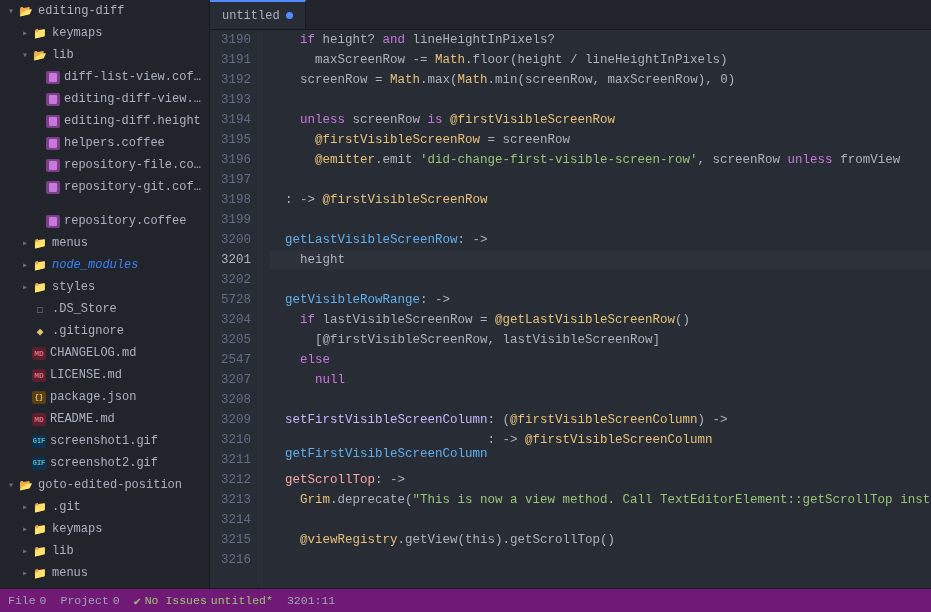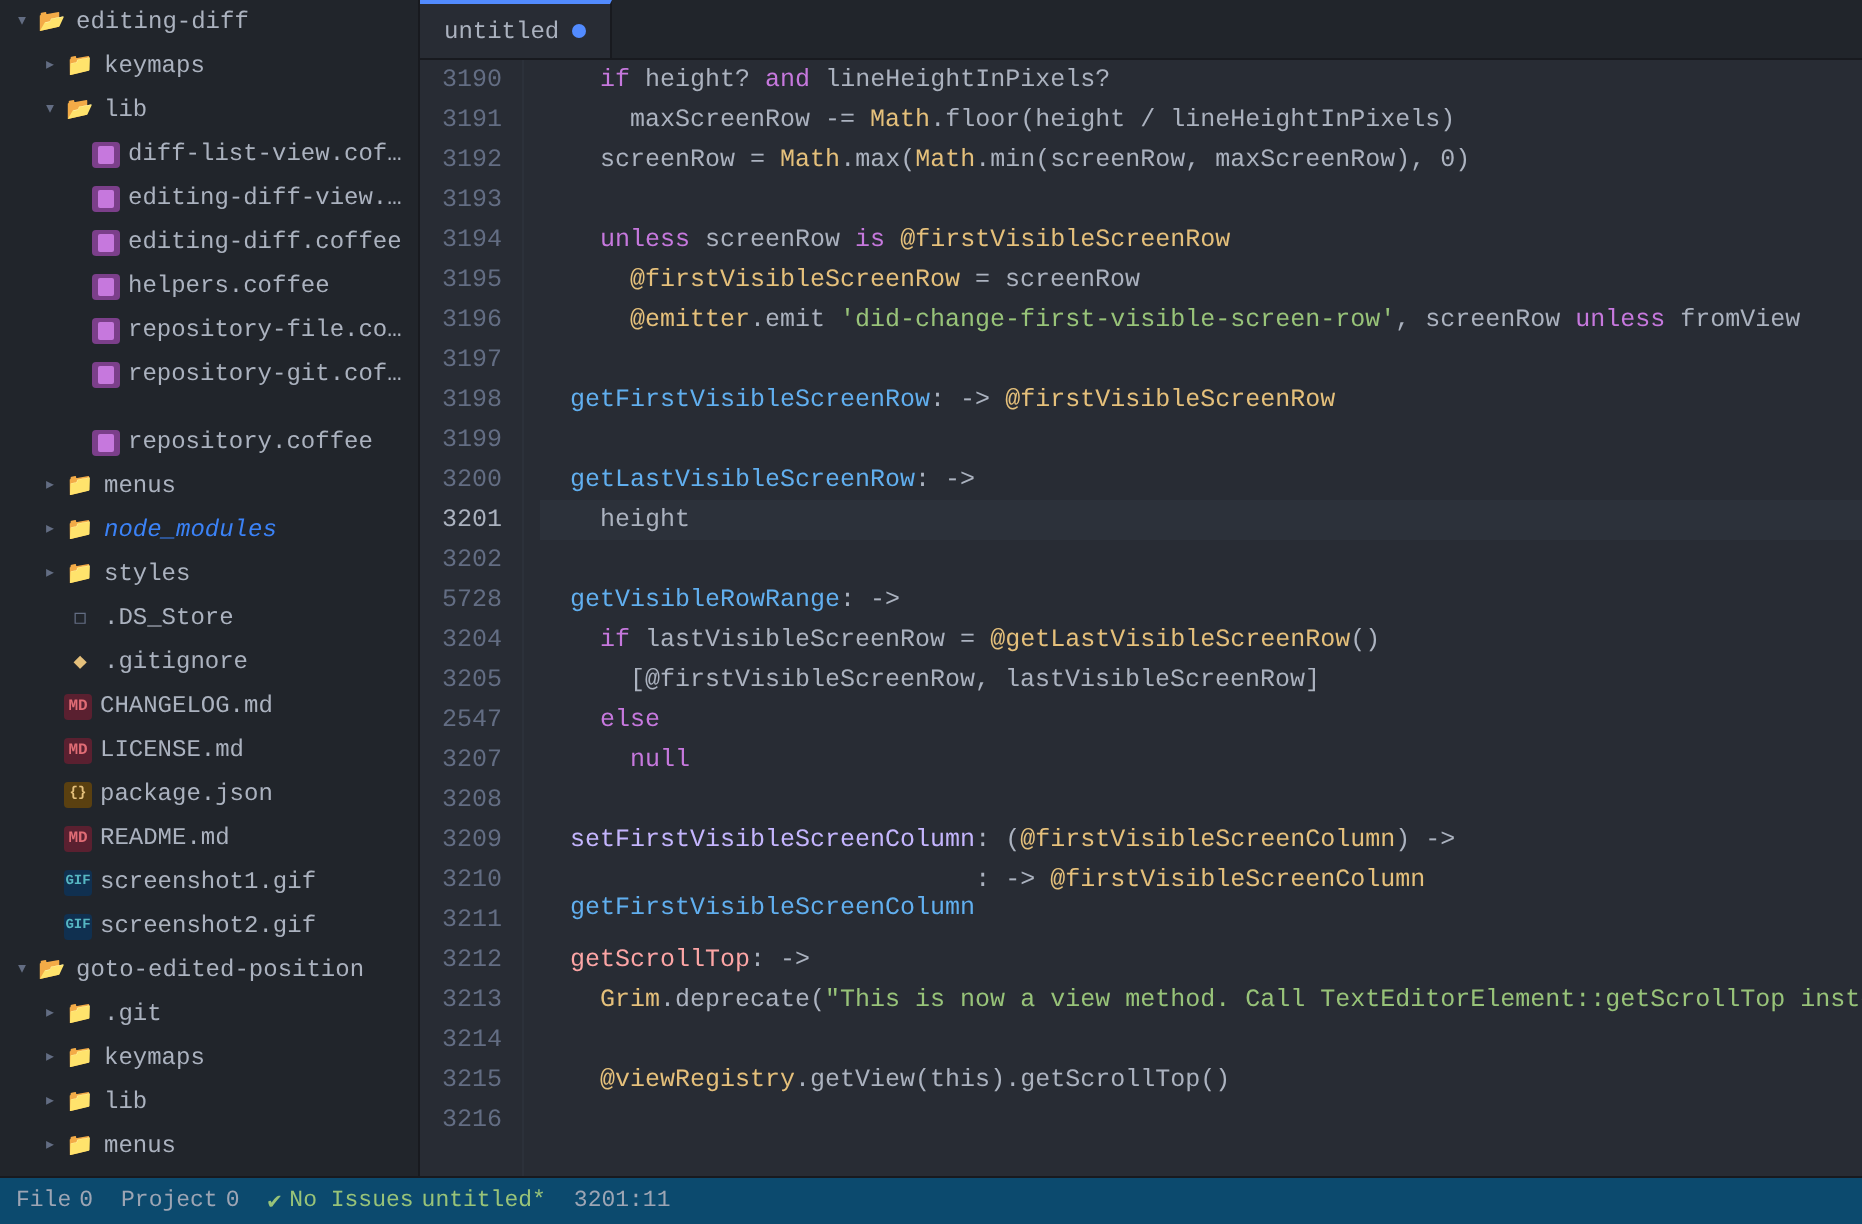--- a/index.html
+++ b/index.html
@@ -126,21 +126,21 @@
       padding-right: 2px;
       font-size: 12.5px;
     }
     .line-cursor {
       background: #2c313a;
     }
 
     
     .status-bar {
       height: 24px;
-      background: #0c4a6e;
+      background: #701a75;
       display: flex;
       align-items: center;
       padding: 0 8px;
       gap: 14px;
       font-size: 11.5px;
       border-top: 1px solid #181a1f;
       color: #9da5b4;
     }
     .status-bar .status-item { display: flex; align-items: center; gap: 4px; }
     .status-issues { color: #98c379; display: flex; align-items: center; gap: 4px; }
@@ -179,21 +179,21 @@
         <span class="icon" style="width: 14px; height: 13px; background: rgb(123, 63, 138); border-radius: 2px; display: inline-flex; align-items: center; justify-content: center; margin-right: 4px; flex-shrink: 0;">
           <span style="width: 8px; height: 9px; background: rgb(198, 120, 221); border-radius: 1px;"></span>
         </span>
         <span class="label" style="color: rgb(171, 178, 191);">editing-diff-view.coff</span>
       </div>
       <div class="tree-item" style="padding-left: 32px;">
         <span class="arrow"> </span>
         <span class="icon" style="width: 14px; height: 13px; background: rgb(123, 63, 138); border-radius: 2px; display: inline-flex; align-items: center; justify-content: center; margin-right: 4px; flex-shrink: 0;">
           <span style="width: 8px; height: 9px; background: rgb(198, 120, 221); border-radius: 1px;"></span>
         </span>
-        <span class="label" style="color: rgb(171, 178, 191);">editing-diff.coffee</span>
+        <span class="label" style="color: rgb(171, 178, 191);">editing-diff.height</span>
       </div>
       <div class="tree-item" style="padding-left: 32px;">
         <span class="arrow"> </span>
         <span class="icon" style="width: 14px; height: 13px; background: rgb(123, 63, 138); border-radius: 2px; display: inline-flex; align-items: center; justify-content: center; margin-right: 4px; flex-shrink: 0;">
           <span style="width: 8px; height: 9px; background: rgb(198, 120, 221); border-radius: 1px;"></span>
         </span>
         <span class="label" style="color: rgb(171, 178, 191);">helpers.coffee</span>
       </div>
       <div class="tree-item" style="padding-left: 32px;">
         <span class="arrow"> </span>
@@ -356,21 +356,21 @@
         </div>
       <div class="code-lines" id="code-content">
           <div class="line"><span style="color: rgb(171, 178, 191);">    </span><span style="color: rgb(198, 120, 221);">if</span><span style="color: rgb(171, 178, 191);"> height? </span><span style="color: rgb(198, 120, 221);">and</span><span style="color: rgb(171, 178, 191);"> lineHeightInPixels?</span></div>
           <div class="line"><span style="color: rgb(171, 178, 191);">      </span><span style="color: rgb(171, 178, 191);">maxScreenRow</span><span style="color: rgb(171, 178, 191);"> -= </span><span style="color: rgb(229, 192, 123);">Math</span><span style="color: rgb(171, 178, 191);">.floor(height / lineHeightInPixels)</span></div>
           <div class="line"><span style="color: rgb(171, 178, 191);">    </span><span style="color: rgb(171, 178, 191);">screenRow</span><span style="color: rgb(171, 178, 191);"> = </span><span style="color: rgb(229, 192, 123);">Math</span><span style="color: rgb(171, 178, 191);">.max(</span><span style="color: rgb(229, 192, 123);">Math</span><span style="color: rgb(171, 178, 191);">.min(screenRow, maxScreenRow), 0)</span></div>
           <div class="line">&nbsp;</div>
           <div class="line"><span style="color: rgb(171, 178, 191);">    </span><span style="color: rgb(198, 120, 221);">unless</span><span style="color: rgb(171, 178, 191);"> screenRow </span><span style="color: rgb(198, 120, 221);">is</span><span style="color: rgb(171, 178, 191);"> </span><span style="color: rgb(229, 192, 123);">@firstVisibleScreenRow</span></div>
           <div class="line"><span style="color: rgb(171, 178, 191);">      </span><span style="color: rgb(229, 192, 123);">@firstVisibleScreenRow</span><span style="color: rgb(171, 178, 191);"> = screenRow</span></div>
           <div class="line"><span style="color: rgb(171, 178, 191);">      </span><span style="color: rgb(229, 192, 123);">@emitter</span><span style="color: rgb(171, 178, 191);">.emit </span><span style="color: rgb(152, 195, 121);">'did-change-first-visible-screen-row'</span><span style="color: rgb(171, 178, 191);">, screenRow </span><span style="color: rgb(198, 120, 221);">unless</span><span style="color: rgb(171, 178, 191);"> fromView</span></div>
           <div class="line">&nbsp;</div>
-          <div class="line"><span style="color: rgb(171, 178, 191);">  </span><span style="color: rgb(97, 175, 239);">getFirstVisibleScreenRow</span><span style="color: rgb(171, 178, 191);">: -&gt; </span><span style="color: rgb(229, 192, 123);">@firstVisibleScreenRow</span></div>
+          <div class="line"><span style="color: rgb(171, 178, 191);">  </span><span style="color: rgb(171, 178, 191);">: -&gt; </span><span style="color: rgb(229, 192, 123);">@firstVisibleScreenRow</span></div>
           <div class="line">&nbsp;</div>
           <div class="line"><span style="color: rgb(171, 178, 191);">  </span><span style="color: rgb(97, 175, 239);">getLastVisibleScreenRow</span><span style="color: rgb(171, 178, 191);">: -&gt;</span></div>
           <div class="line line-cursor"><span style="color: rgb(171, 178, 191);">    </span><span style="color: rgb(171, 178, 191);">height</span></div>
           <div class="line">&nbsp;</div>
           <div class="line"><span style="color: rgb(171, 178, 191);">  </span><span style="color: rgb(97, 175, 239);">getVisibleRowRange</span><span style="color: rgb(171, 178, 191);">: -&gt;</span></div>
           <div class="line"><span style="color: rgb(171, 178, 191);">    </span><span style="color: rgb(198, 120, 221);">if</span><span style="color: rgb(171, 178, 191);"> lastVisibleScreenRow = </span><span style="color: rgb(229, 192, 123);">@getLastVisibleScreenRow</span><span style="color: rgb(171, 178, 191);">()</span></div>
           <div class="line"><span style="color: rgb(171, 178, 191);">      [@firstVisibleScreenRow, lastVisibleScreenRow]</span></div>
           <div class="line"><span style="color: rgb(171, 178, 191);">    </span><span style="color: rgb(198, 120, 221);">else</span></div>
           <div class="line"><span style="color: rgb(171, 178, 191);">      </span><span style="color: rgb(198, 120, 221);">null</span></div>
           <div class="line">&nbsp;</div>

